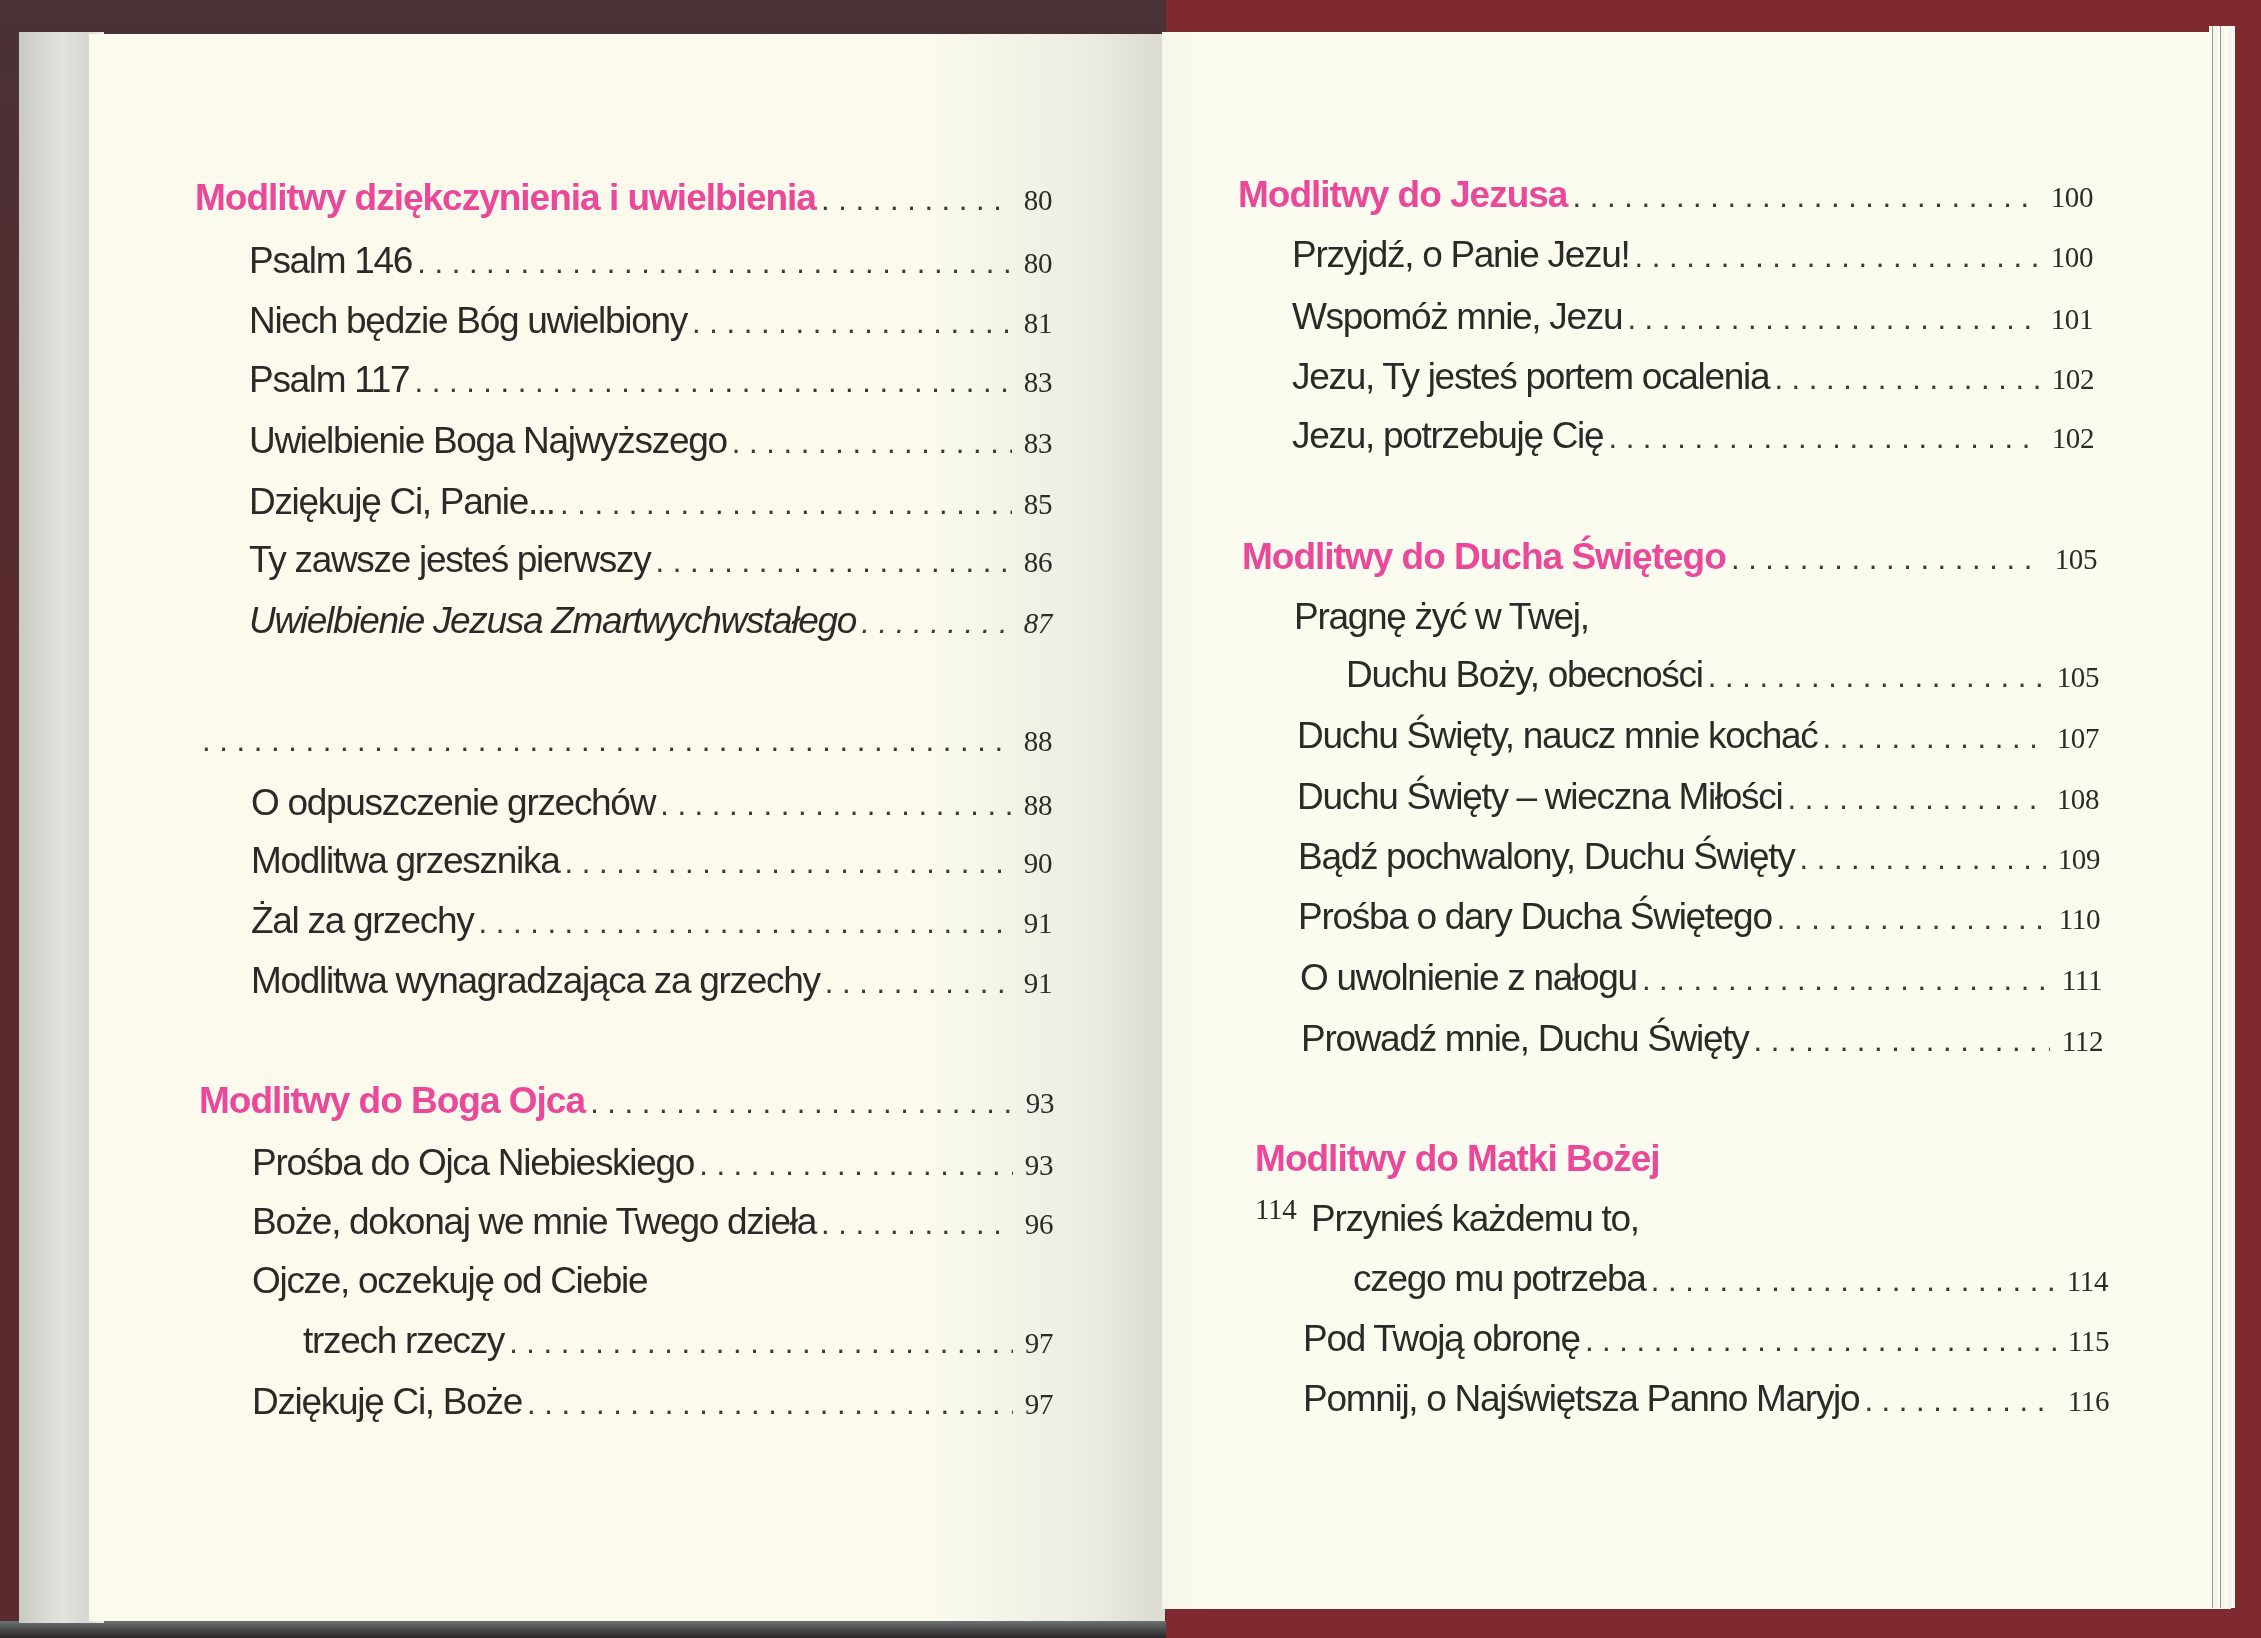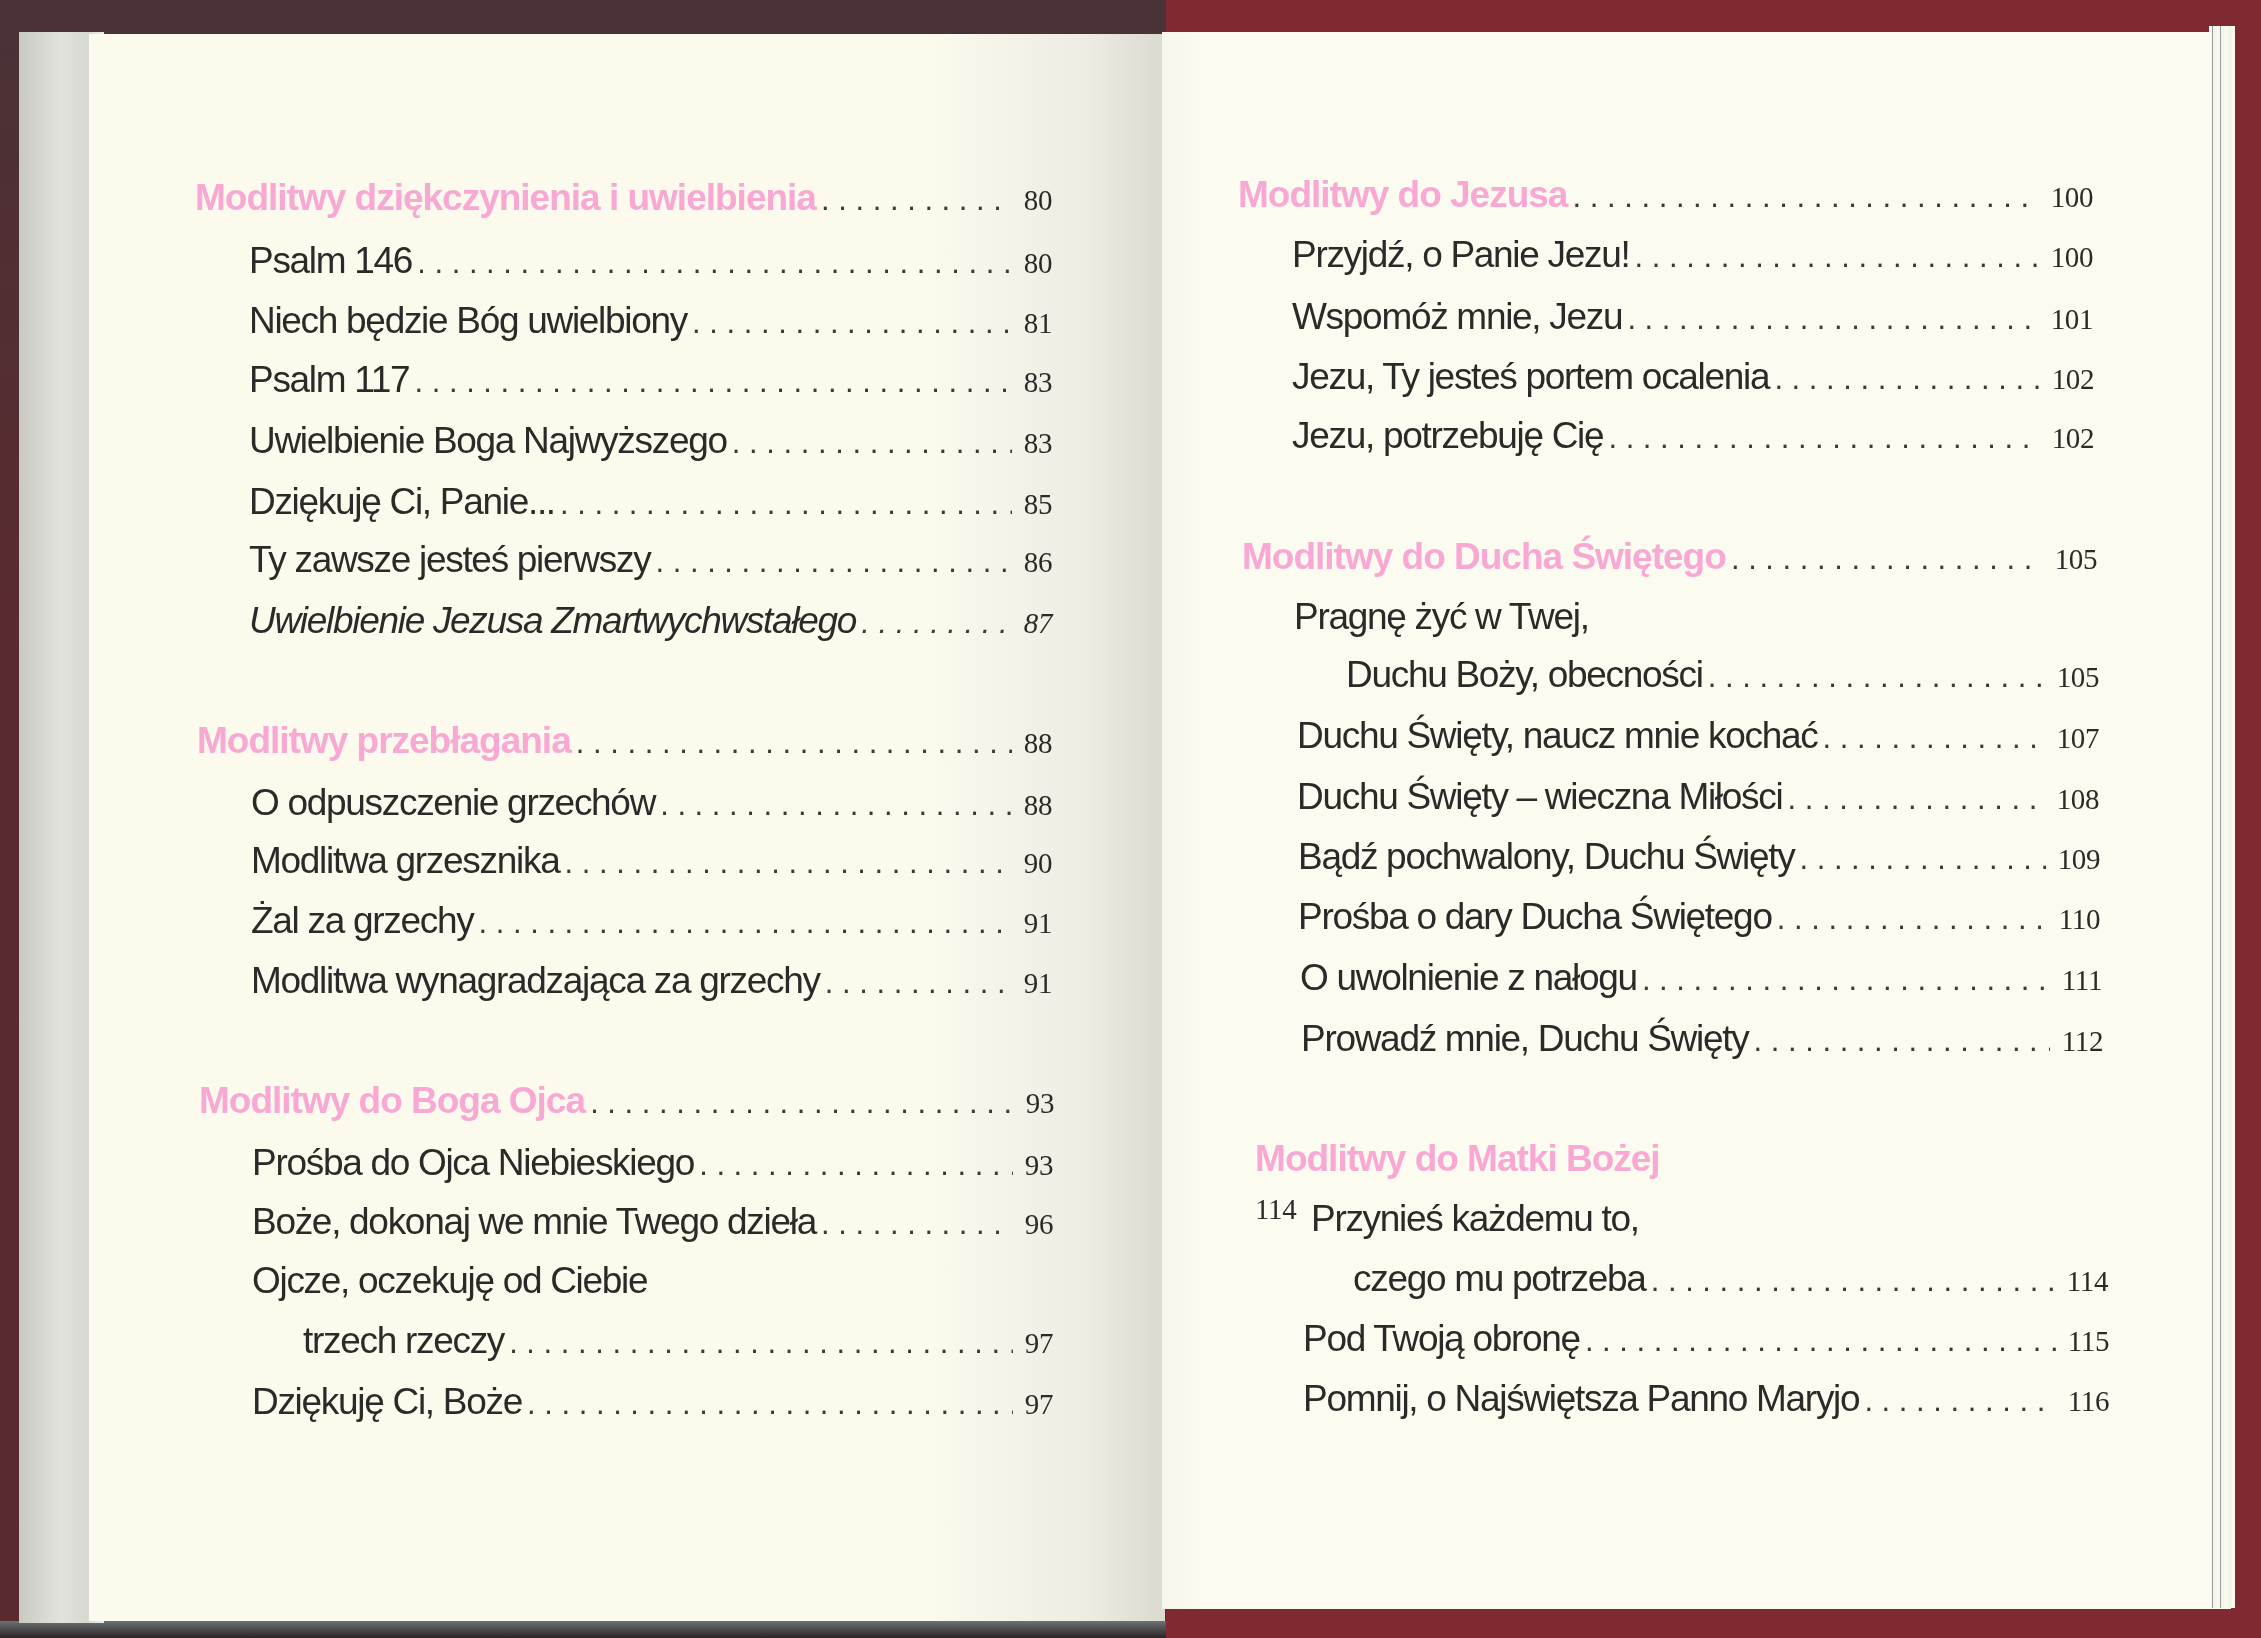--- a/index.html
+++ b/index.html
@@ -54,21 +54,21 @@
   }
   .toc-row .leader::before {
     content: ". . . . . . . . . . . . . . . . . . . . . . . . . . . . . . . . . . . . . . . . . . . . . . . . . . . . . . . . . . . . . . . .";
     letter-spacing: 0px;
   }
   .toc-row .page-num {
     flex: 0 0 auto; text-align: right; letter-spacing: -0.4px;
     font-family: "Liberation Serif", serif; font-size: 29px;
   }
   .toc-row.heading .title {
-    color: #f9a8d4; font-weight: bold; font-size: 37px; letter-spacing: -1px;
+    color: #ec4899; font-weight: bold; font-size: 37px; letter-spacing: -1px;
   }
 </style>
 </head>
 <body>
 
 <div class="cover-left"></div>
 <div class="cover-right"></div>
 <div class="cover-bottom-left"></div>
 <div class="page-stack-left"></div>
 <div class="page page-left"></div>
@@ -112,21 +112,20 @@
     <span class="leader"></span>
     <span class="page-num">86</span>
   </div>
   <div class="toc-row" style="left:249px; top:595px; width:803px;font-style:italic;">
     <span class="title">Uwielbienie Jezusa Zmartwychwstałego</span>
     <span class="leader"></span>
     <span class="page-num">87</span>
   </div>
 
   <div class="toc-row heading" style="left:197px; top:715px; width:855px;">
-    <span class="title">Modlitwy przebłagania</span>
     <span class="leader"></span>
     <span class="page-num">88</span>
   </div>
   <div class="toc-row" style="left:251px; top:777px; width:801px;">
     <span class="title">O odpuszczenie grzechów</span>
     <span class="leader"></span>
     <span class="page-num">88</span>
   </div>
   <div class="toc-row" style="left:251px; top:835px; width:801px;">
     <span class="title">Modlitwa grzesznika</span>

